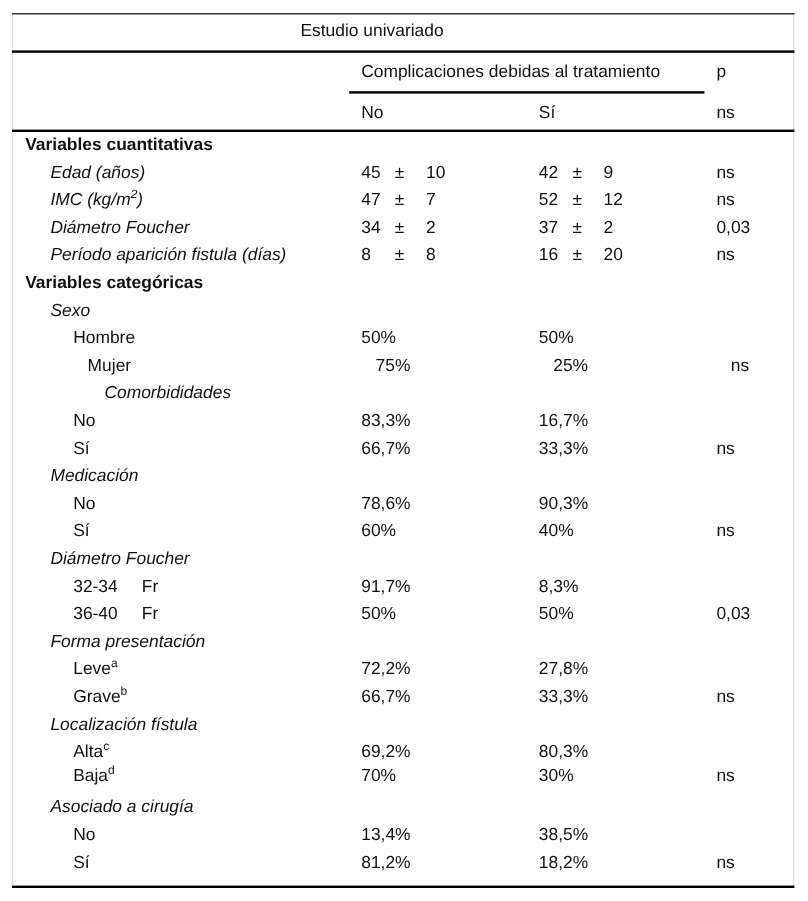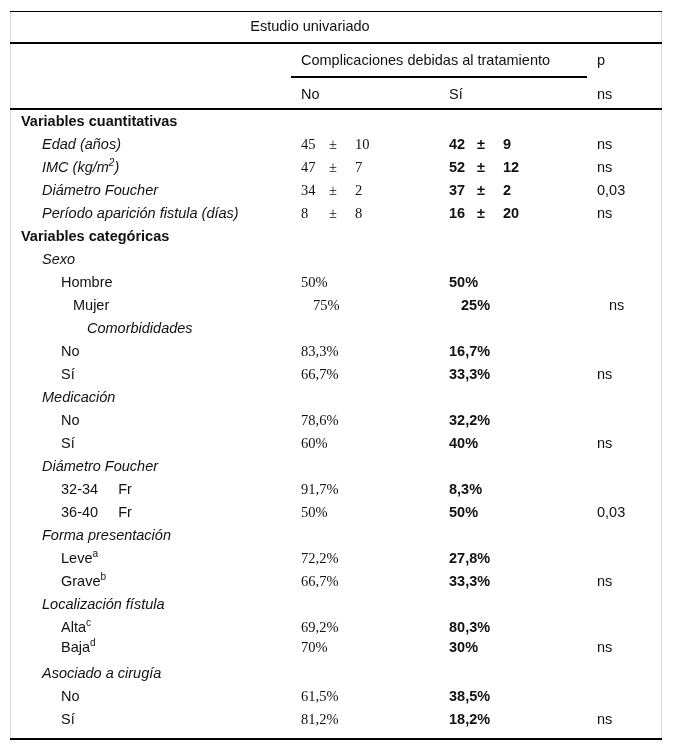--- a/index.html
+++ b/index.html
@@ -20,22 +20,22 @@
   .hl-sub { position: absolute; left: 291px; width: 296px; top: 76px; height: 2px; background: #000; }
   .cell { position: absolute; white-space: pre; line-height: 18px; }
   .title { left: 10px; width: 600px; text-align: center; top: 17px; }
   .h-comp { left: 301px; top: 51px; }
   .h-p { left: 597px; top: 51px; }
   .h-no { left: 301px; top: 85px; }
   .h-si { left: 449px; top: 85px; }
   .h-ns { left: 597px; top: 85px; }
   .row { position: absolute; left: 10px; width: 652px; height: 23px; }
   .row .lab { position: absolute; top: 3px; white-space: pre; }
-  .row .c1 { position: absolute; left: 291px; top: 3px; white-space: pre; font-family: Liberation Serif, serif; }
-  .row .c2 { position: absolute; left: 439px; top: 3px; white-space: pre; font-weight: bold; }
+  .row .c1 { position: absolute; left: 291px; top: 3px; white-space: pre; }
+  .row .c2 { position: absolute; left: 439px; top: 3px; white-space: pre; }
   .row .c3 { position: absolute; left: 587px; top: 3px; white-space: pre; }
   .lvl0 { left: 11px; font-weight: bold; }
   .lvl1 { left: 32px; font-style: italic; }
   .lvl2 { left: 51px; }
   sup { font-size: 10px; line-height: 0; }
   .pm span { display: inline-block; }
   .pm .a { width: 28px; }
   .pm .b { width: 26px; }
 </style>
 </head>
@@ -115,21 +115,21 @@
       <span class="c1">66,7%</span>
       <span class="c2">33,3%</span>
       <span class="c3">ns</span>
     </div>
     <div class="row" style="top: 386px; padding-left: 40px;">
       <span class="lab lvl1">Medicación</span>
     </div>
     <div class="row" style="top: 409px;">
       <span class="lab lvl2"><span>No</span></span>
       <span class="c1">78,6%</span>
-      <span class="c2">32,2%</span>
+      <span class="c2">90,3%</span>
       <span class="c3"></span>
     </div>
     <div class="row" style="top: 432px;">
       <span class="lab lvl2"><span>Sí</span></span>
       <span class="c1">60%</span>
       <span class="c2">40%</span>
       <span class="c3">ns</span>
     </div>
     <div class="row" style="top: 455px;">
       <span class="lab lvl1">Diámetro Foucher</span>
@@ -174,21 +174,21 @@
       <span class="lab lvl2"><span>Baja</span><sup>d</sup></span>
       <span class="c1">70%</span>
       <span class="c2">30%</span>
       <span class="c3">ns</span>
     </div>
     <div class="row" style="top: 662px; text-align: center;">
       <span class="lab lvl1">Asociado a cirugía</span>
     </div>
     <div class="row" style="top: 685px;">
       <span class="lab lvl2"><span>No</span></span>
-      <span class="c1">61,5%</span>
+      <span class="c1">13,4%</span>
       <span class="c2">38,5%</span>
       <span class="c3"></span>
     </div>
     <div class="row" style="top: 708px;">
       <span class="lab lvl2"><span>Sí</span></span>
       <span class="c1">81,2%</span>
       <span class="c2">18,2%</span>
       <span class="c3">ns</span>
     </div>
   </div>

